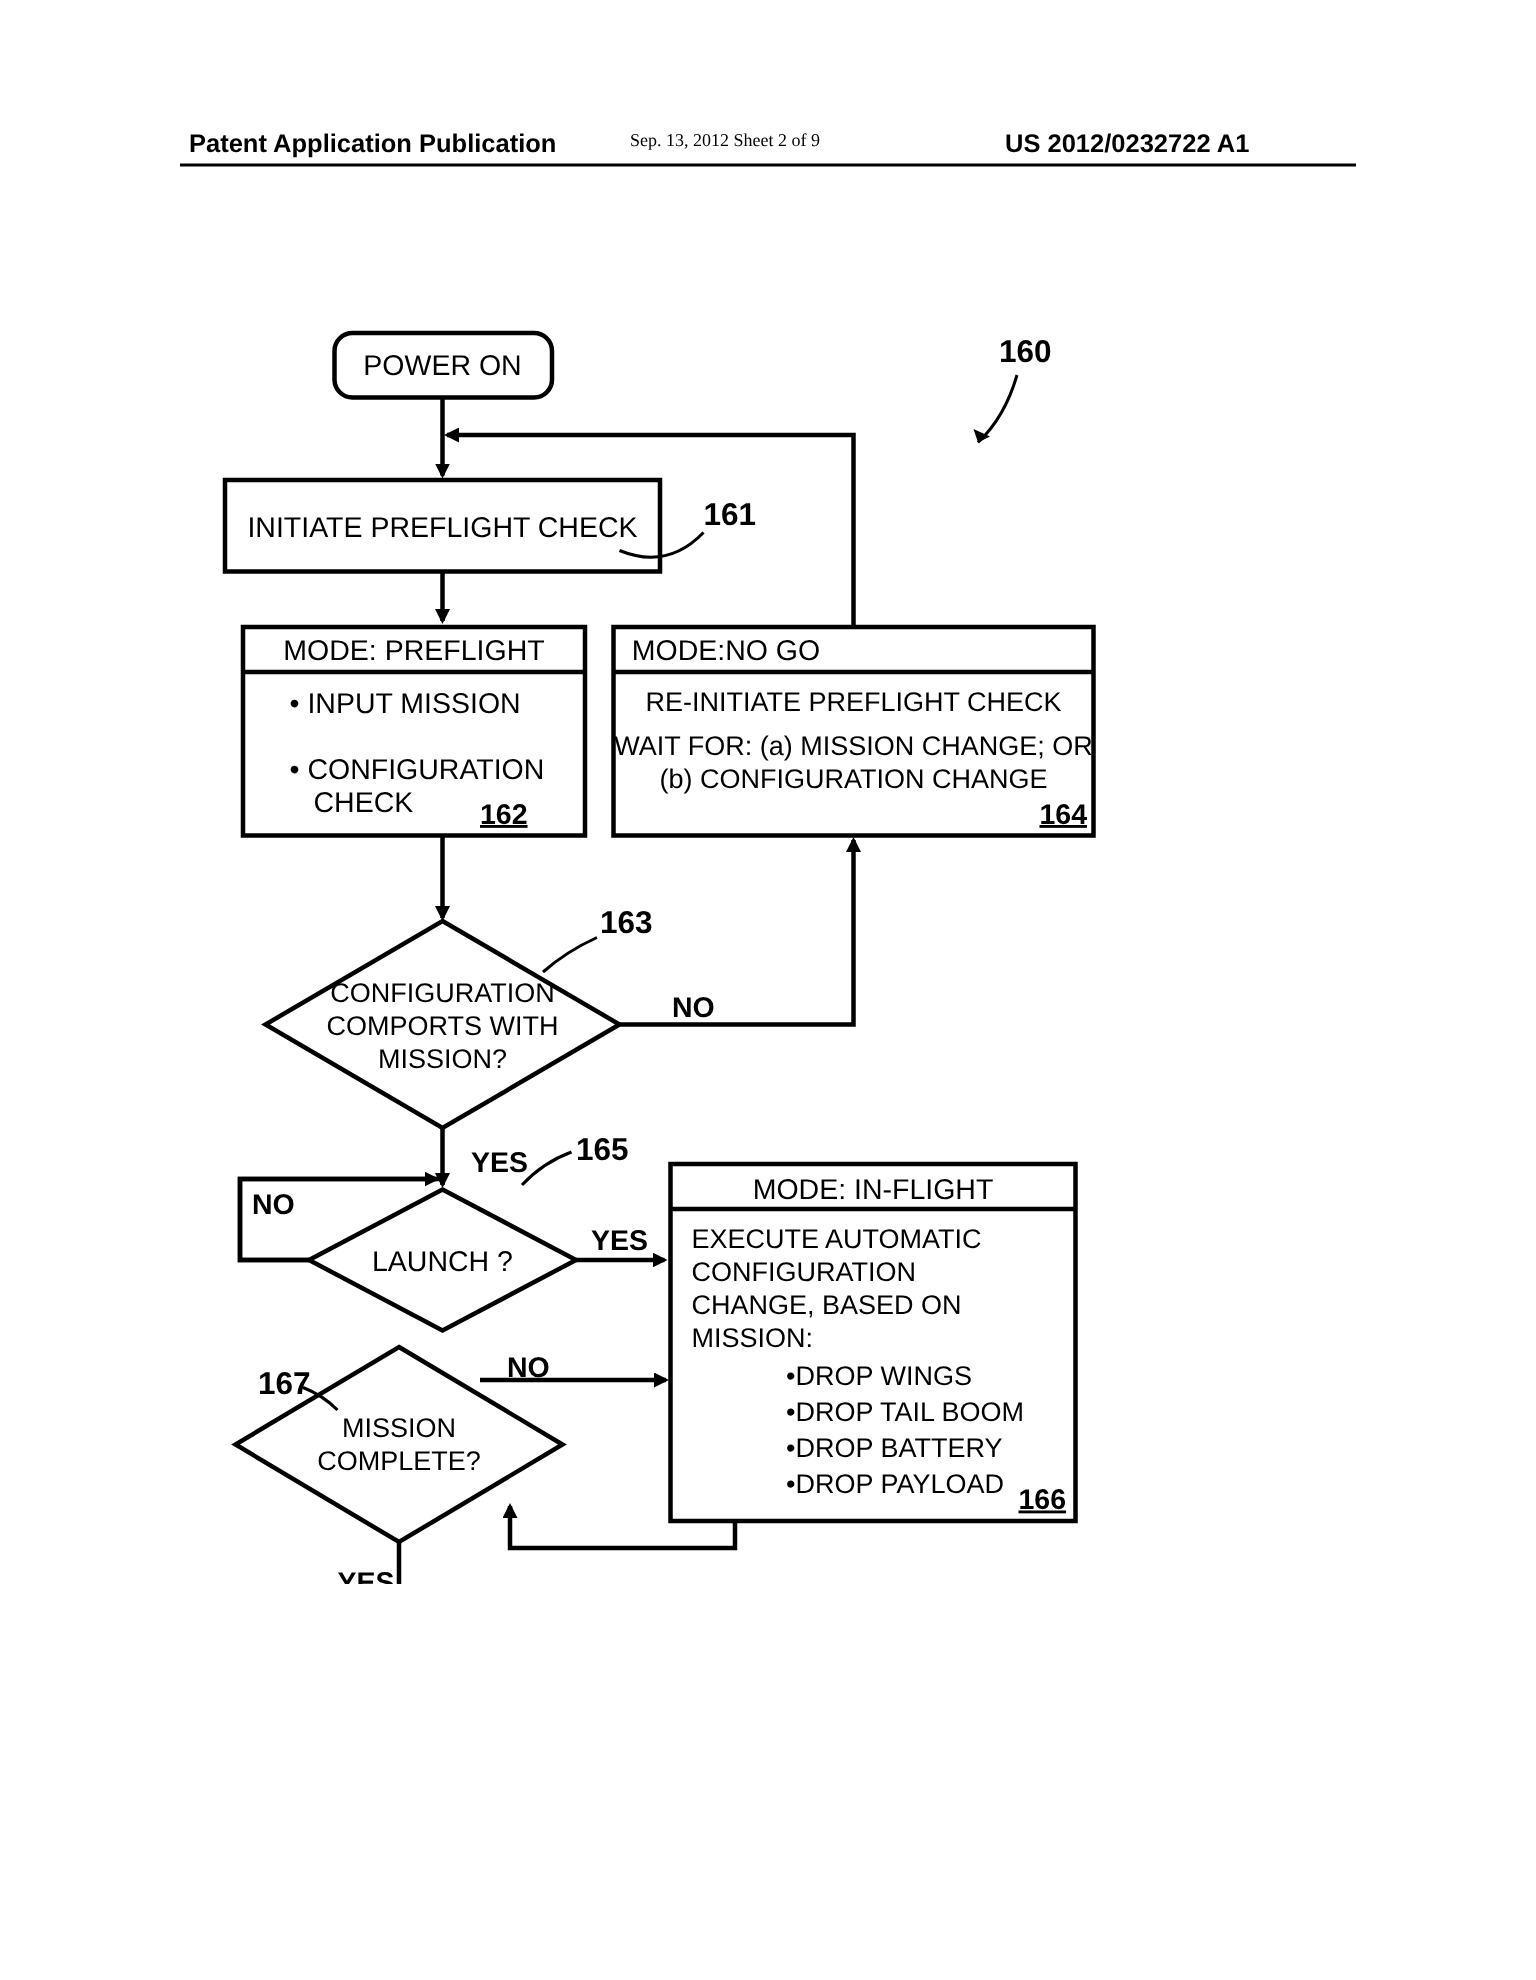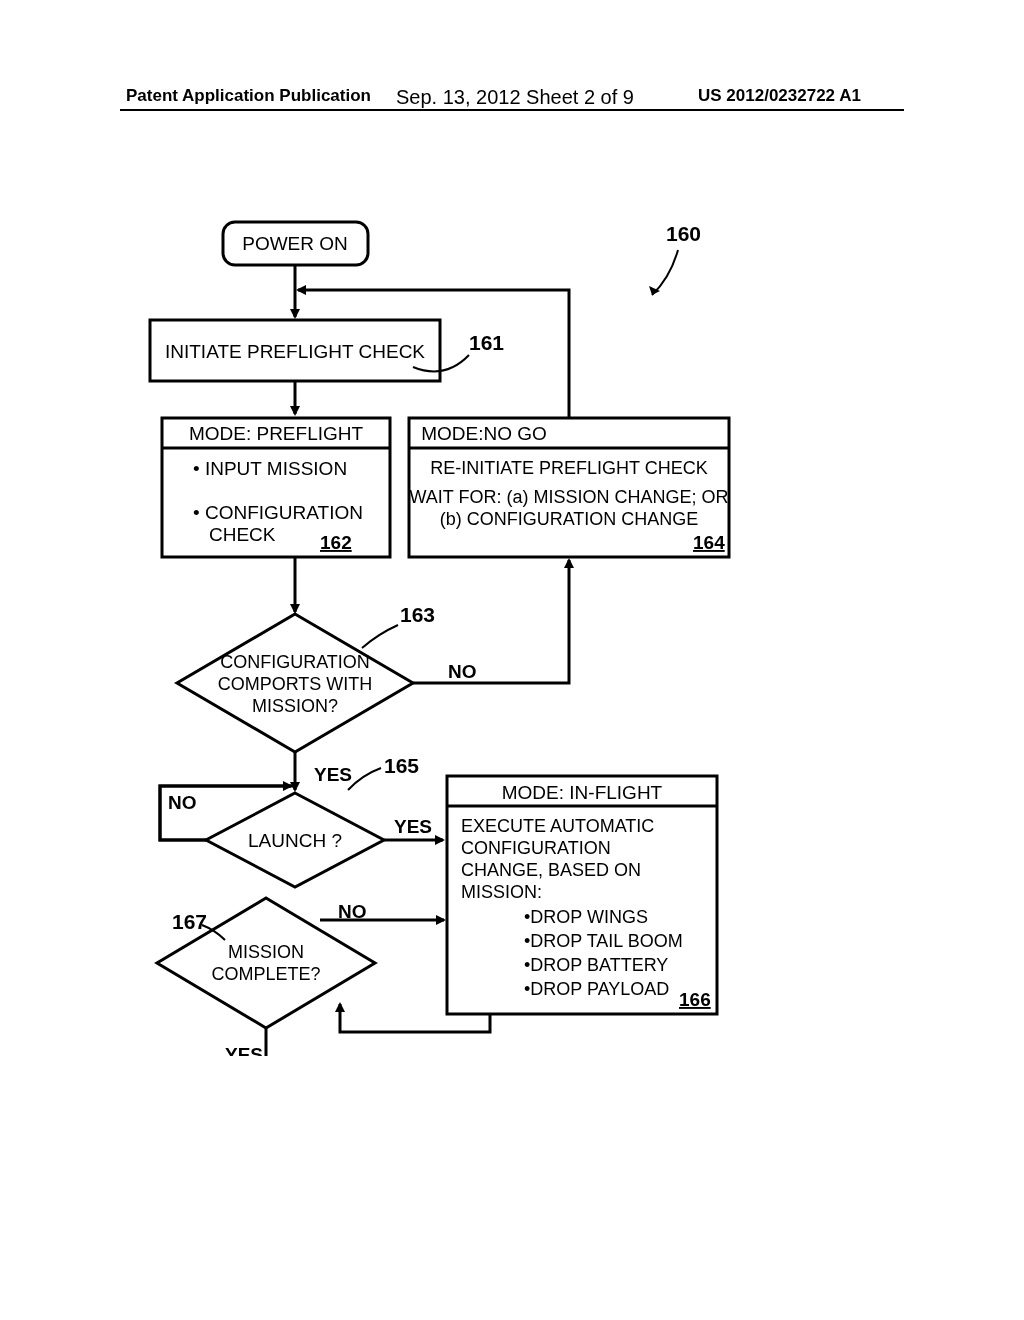--- a/index.html
+++ b/index.html
@@ -22,26 +22,27 @@
     width: 1024px;
   }
   .hdr-left {
     position: absolute;
     left: 126px;
     font-size: 17px;
     font-weight: bold;
   }
   .hdr-center {
     position: absolute;
-    left: 396px;
-    font-size: 20px;
+    left: 420px;
+    font-size: 12px;
+    font-family: Liberation Serif, serif;
   }
   .hdr-right2 {
     position: absolute;
-    left: 698px;
+    left: 670px;
     top: 0;
     font-size: 17px;
     font-weight: bold;
   }
   .hdr-rule {
     position: absolute;
     top: 109px;
     left: 120px;
     width: 784px;
     border-top: 2px solid #000;

